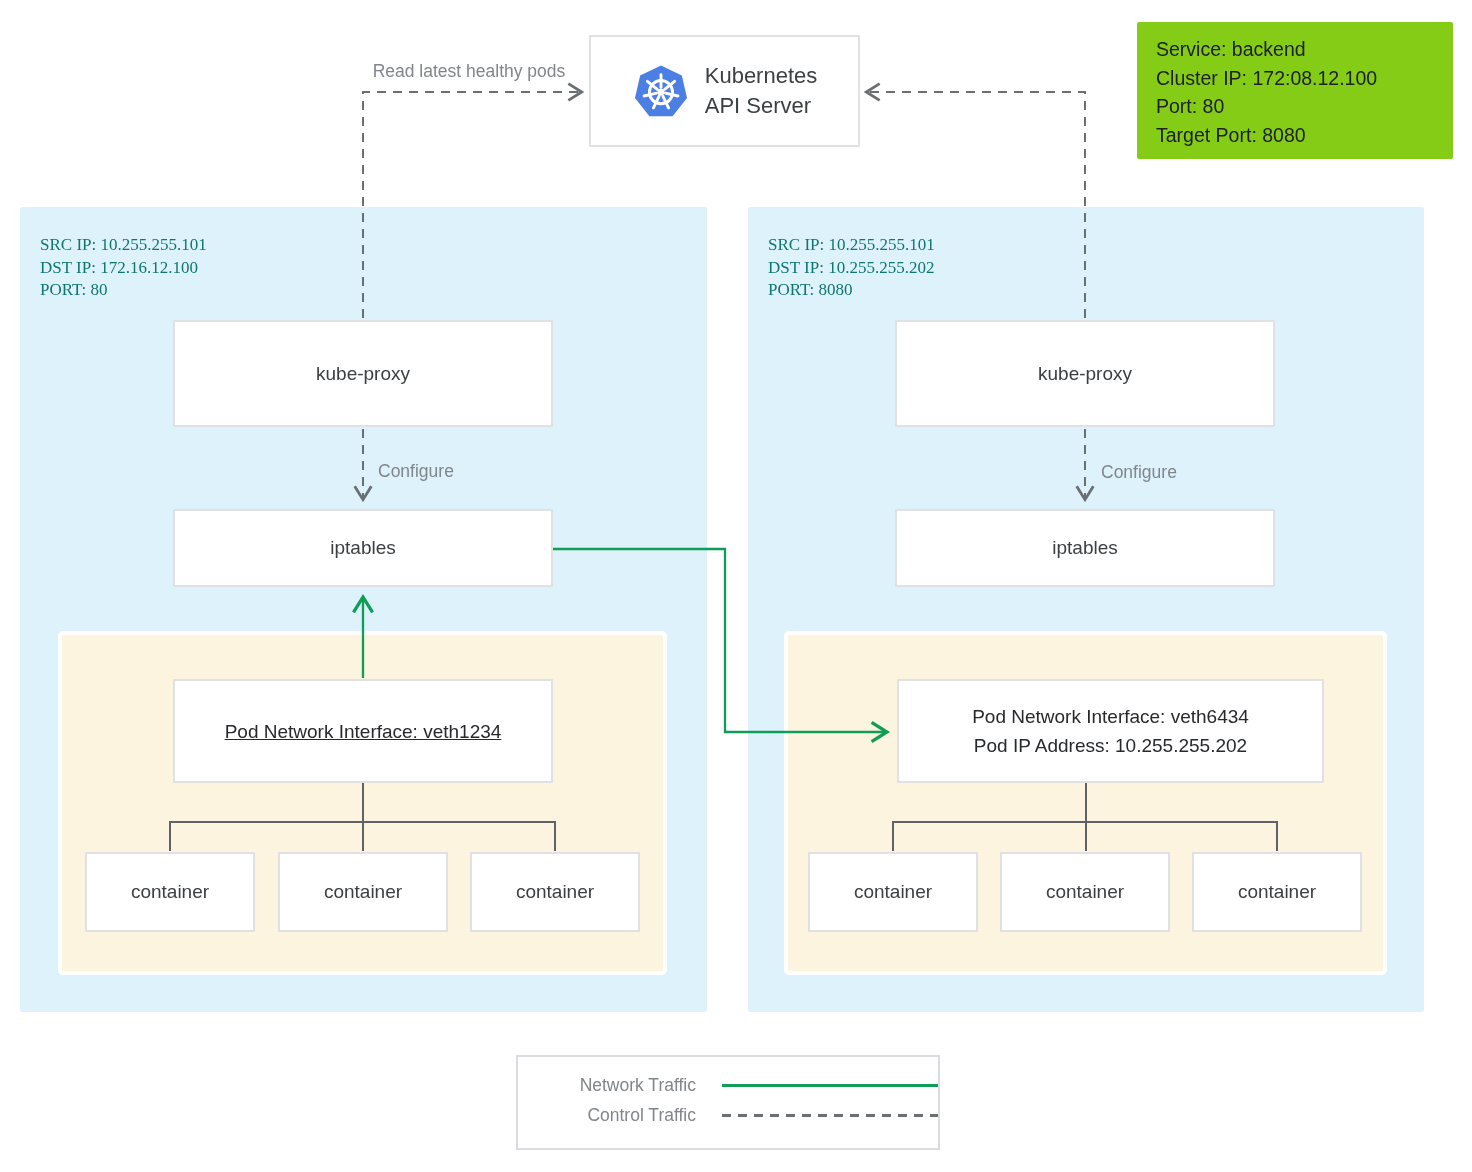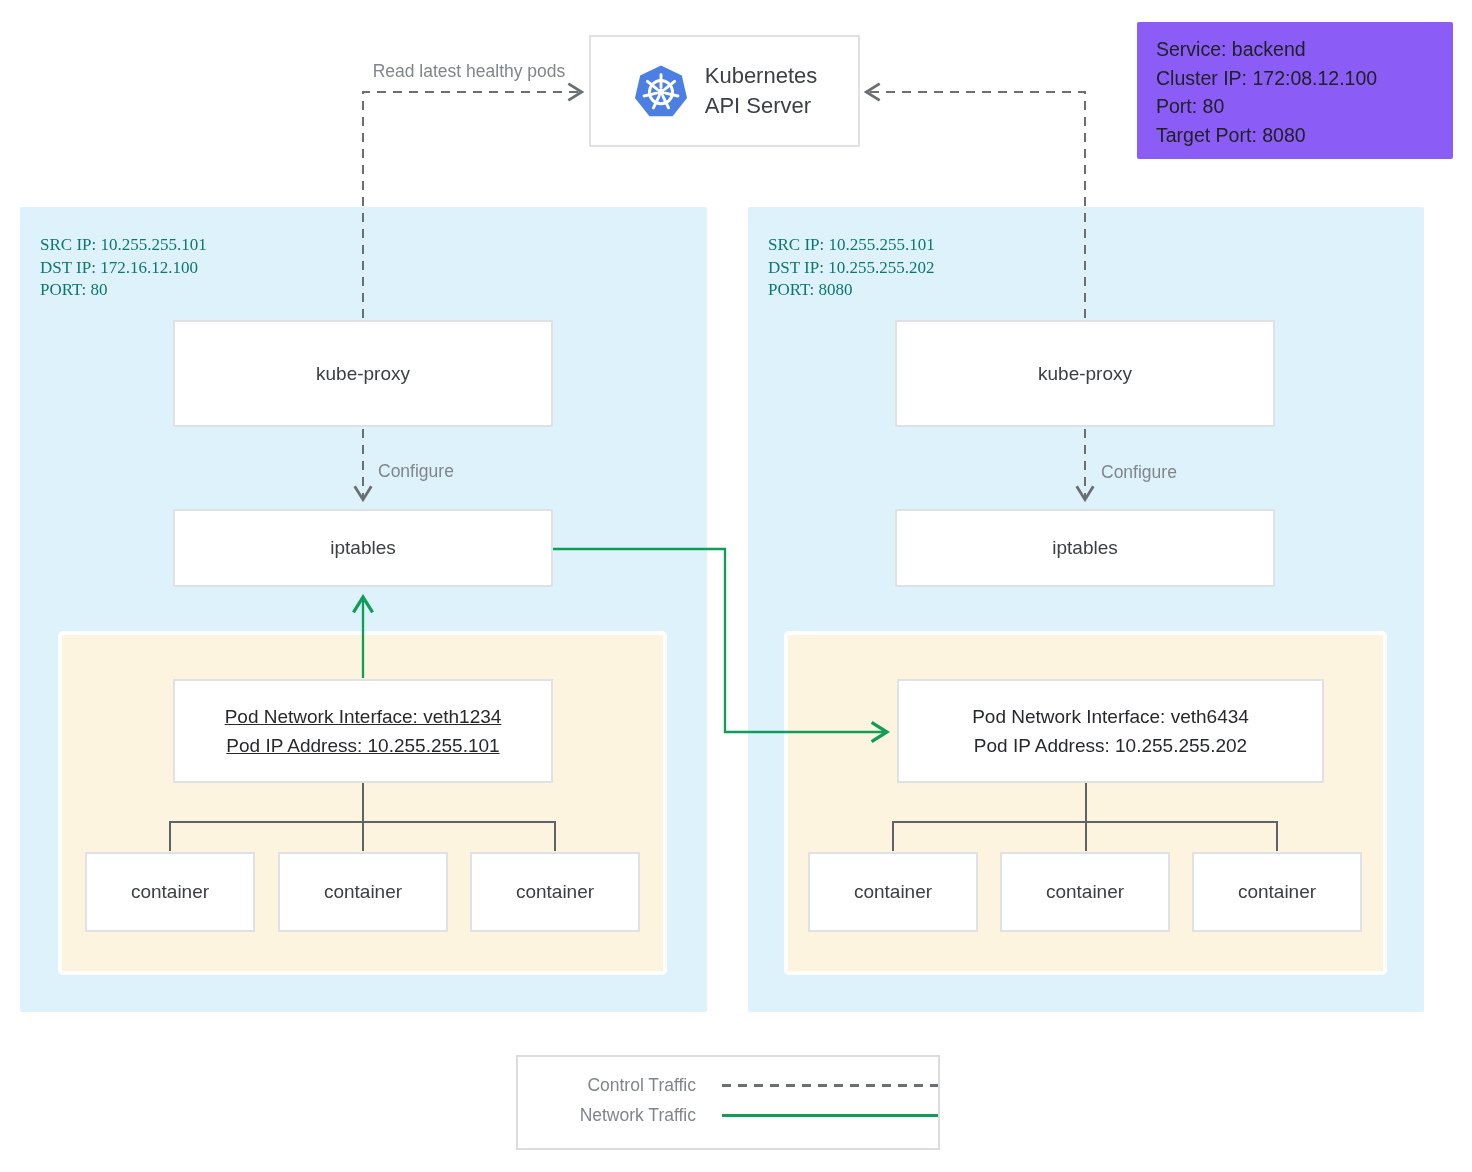--- a/index.html
+++ b/index.html
@@ -24,21 +24,21 @@
   }
   .iface{flex-direction:column;line-height:29px;color:#27292c;}
   .api-box{
     position:absolute;left:589px;top:35px;width:271px;height:112px;
     background:#fff;border:2px solid #dfe1e5;box-sizing:border-box;
     display:flex;align-items:center;justify-content:center;gap:15px;
   }
   .api-title{font-size:22px;line-height:30px;color:#3c4043;}
   .service-box{
     position:absolute;left:1137px;top:22px;width:316px;height:137px;
-    background:#8b5cf6;border-radius:2px;box-sizing:border-box;
+    background:#84cc16;border-radius:2px;box-sizing:border-box;
     padding:13px 0 0 19px;font-size:19.5px;line-height:28.5px;color:#202124;
   }
   .overlay{position:absolute;left:0;top:0;pointer-events:none;}
   .svg-label{font-family:"Liberation Sans",sans-serif;font-size:17.5px;fill:#80868b;}
   .legend{
     position:absolute;left:516px;top:1055px;width:424px;height:95px;
     background:#fff;border:2px solid #dadce0;box-sizing:border-box;
     display:flex;flex-direction:column;justify-content:center;gap:9px;padding:2px 0 6px 0;
   }
   .legend-row{display:flex;align-items:center;}
@@ -97,21 +97,20 @@
     <div>Service: backend</div>
     <div>Cluster IP: 172:08.12.100</div>
     <div>Port: 80</div>
     <div>Target Port: 8080</div>
   </div>
 
   <div class="whitebox" style="left:173px;top:320px;width:380px;height:107px;">kube-proxy</div>
   <div class="whitebox" style="left:173px;top:509px;width:380px;height:78px;">iptables</div>
   <div class="whitebox iface" style="left:173px;top:679px;width:380px;height:104px;text-decoration:underline;">
     <div>Pod Network Interface: veth1234</div>
-    <div>Pod IP Address: 10.255.255.101</div>
   </div>
   <div class="whitebox" style="left:85px;top:852px;width:170px;height:80px;">container</div>
   <div class="whitebox" style="left:278px;top:852px;width:170px;height:80px;">container</div>
   <div class="whitebox" style="left:470px;top:852px;width:170px;height:80px;">container</div>
 
   <div class="whitebox" style="left:895px;top:320px;width:380px;height:107px;">kube-proxy</div>
   <div class="whitebox" style="left:895px;top:509px;width:380px;height:78px;">iptables</div>
   <div class="whitebox iface" style="left:897px;top:679px;width:427px;height:104px;">
     <div>Pod Network Interface: veth6434</div>
     <div>Pod IP Address: 10.255.255.202</div>
@@ -149,22 +148,22 @@
       <path d="M893 851 L893 822 L1277 822 L1277 851"></path>
     </g>
 
     <text class="svg-label" x="469" y="77" text-anchor="middle">Read latest healthy pods</text>
     <text class="svg-label" x="378" y="477" text-anchor="start">Configure</text>
     <text class="svg-label" x="1101" y="478" text-anchor="start">Configure</text>
   </svg>
 
   <div class="legend">
     <div class="legend-row">
+      <div class="legend-label">Network Traffic</div>
+      <div class="legend-line line-solid"></div>
+    </div>
+    <div class="legend-row">
       <div class="legend-label">Control Traffic</div>
       <div class="legend-line line-dashed"></div>
-    </div>
-    <div class="legend-row">
-      <div class="legend-label">Network Traffic</div>
-      <div class="legend-line line-solid"></div>
     </div>
   </div>
 
 </div>
 
 </body></html>

